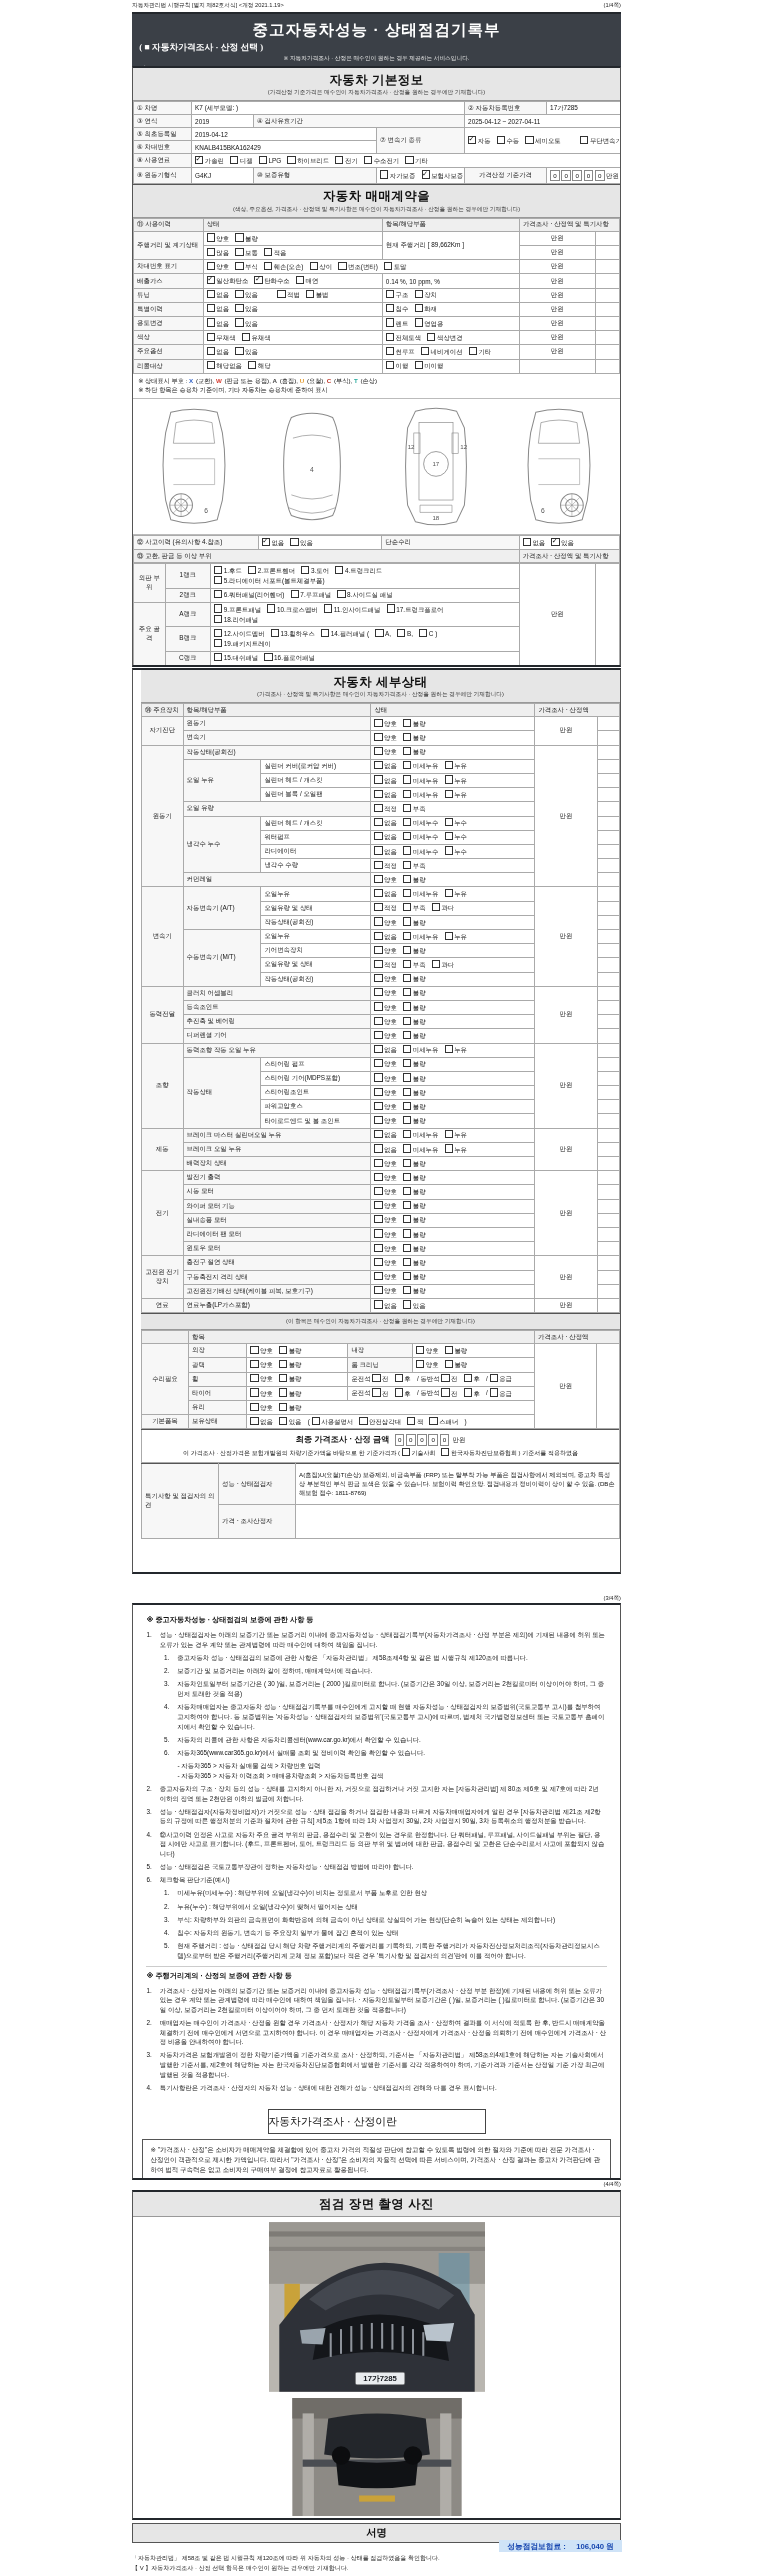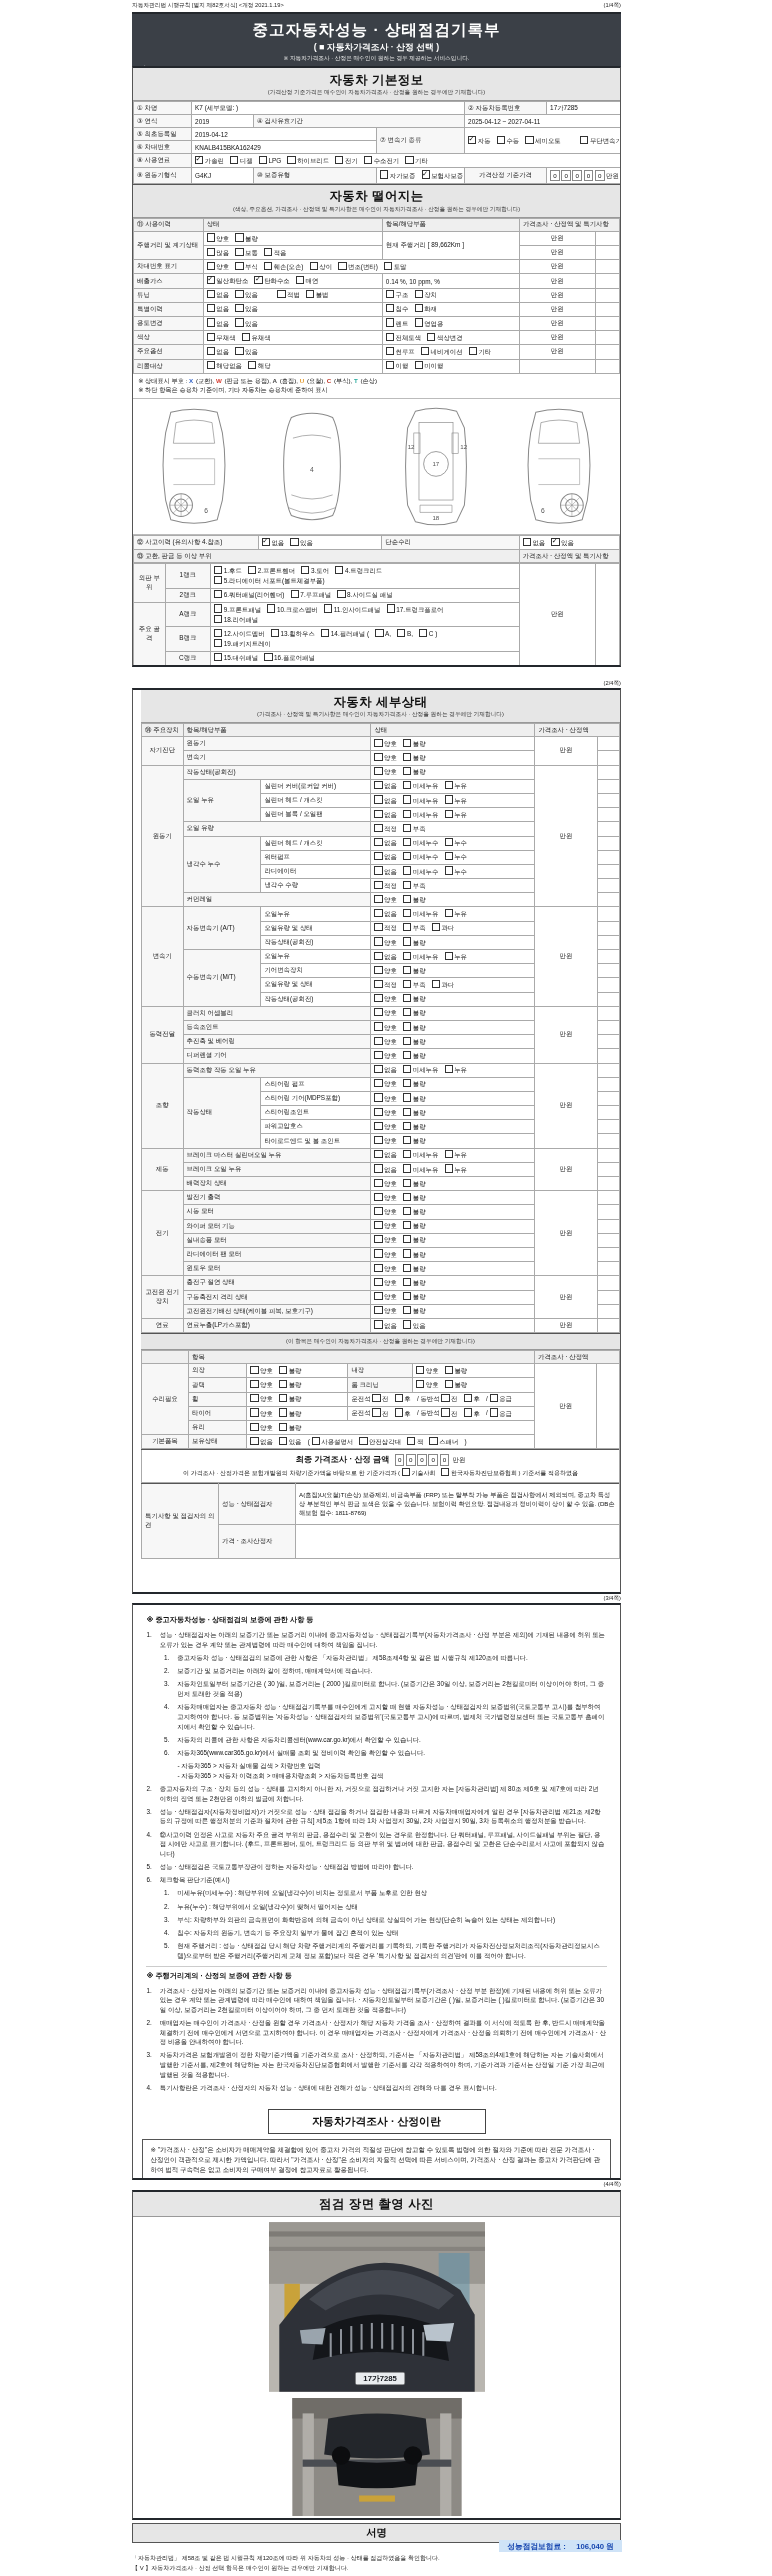--- a/index.html
+++ b/index.html
@@ -4,28 +4,28 @@
 <style>
   html,body{margin:0;padding:0;}
   body{width:773px;height:2576px;position:relative;background:#fff;
        font-family:"Liberation Sans","DejaVu Sans",sans-serif;color:#111;font-size:6.7px;}
   .meta-line{position:absolute;left:132px;top:2.1px;width:489px;font-size:5.7px;color:#222;}
   .meta-right{float:right;}
   
   .hdr{position:absolute;left:132px;top:12.4px;width:489px;height:79px;background:#3b4047;
        border-top:2.1px solid #23272c;color:#fff;box-sizing:border-box;padding:5.2px 7.2px 3.1px;}
   .hdr-title{text-align:center;font-size:15.5px;font-weight:bold;letter-spacing:1px;}
-  .hdr-sub{text-align:center;font-size:8.8px;font-weight:bold;margin-top:1px;}
+  .hdr-sub{text-align:left;font-size:8.8px;font-weight:bold;margin-top:1px;font-family:Liberation Serif, serif;}
   .hdr-note{text-align:center;font-size:5.7px;color:#e8e8e8;margin-top:1px;}
   .doc-no{font-size:6.7px;font-weight:bold;margin-top:2.1px;}
   
   .pagebox{position:absolute;left:132px;width:489px;border:1px solid #555;border-top:2.1px solid #23272c;
            border-bottom:2.1px solid #23272c;box-sizing:border-box;background:#fff;overflow:hidden;}
   .pg1{top:66px;height:601px;}
-  .pg2{top:688px;height:906px;padding-left:8px;}
+  .pg2{top:668px;height:906px;padding-left:8px;}
   .pg3{top:1603px;height:577px;}
   .pg4{top:2190px;height:330px;}
   .pagetag{position:absolute;width:489px;left:132px;text-align:right;font-size:5.7px;color:#222;}
   .tag2{top:680px;} .tag3{top:1595px;} .tag4{top:2181px;}
   
   .sect{background:#e6e6e6;border-bottom:0.5px solid #999;text-align:center;padding:3.6px 0 3.1px;}
   .sect .t{font-size:12.4px;font-weight:bold;letter-spacing:0.5px;}
   .sect .s{font-size:5.7px;color:#333;margin-top:0.5px;}
   table{border-collapse:collapse;width:100%;table-layout:fixed;}
   td,th{border:0.5px solid #aaa;padding:1.5px 3.1px;font-size:6.4px;vertical-align:middle;
@@ -51,22 +51,22 @@
   .diagrams svg{display:block;}
   
   .notice-body{padding:5.2px 13.4px;font-size:6.4px;line-height:1.5;}
   .nb-h{font-size:7.2px;font-weight:bold;margin:5.2px 0 4.1px;padding-top:4.1px;border-top:0.5px solid #ccc;}
   .nb-h.first{border-top:none;padding-top:0;}
   .ni{margin:3.6px 0;white-space:normal;display:flex;}
   .ni .num{width:13.4px;flex:none;}
   .ni .txt{flex:1;}
   .ni.sub{margin-left:17.5px;}
   .dash{margin-left:31px;}
-  .boxtitle{width:216px;margin:8.2px auto 5.2px;border:1px solid #444;text-align:center;
-            font-size:10.8px;font-weight:bold;padding:4.1px 0;}
+  .boxtitle{width:216px;margin:8.2px auto 5.2px;border:1px solid #444;text-align:left;
+            font-size:10.8px;font-weight:normal;padding:4.1px 0;}
   .pinfo{border:0.5px solid #555;margin:0 9.3px;padding:5.2px 7.2px;font-size:6.5px;line-height:1.55;white-space:normal;}
   
   .photo-wrap{text-align:center;padding:5.2px 0 0;}
   
   .signband{position:absolute;left:132px;top:2523px;width:489px;background:#e6e6e6;border:1px solid #555;
             box-sizing:border-box;text-align:center;font-size:10.3px;font-weight:bold;padding:2.1px 0;}
   .insfee{position:absolute;left:397px;top:2541px;width:225px;text-align:right;}
   .insfee span{background:#cfe3f7;color:#1747b0;font-weight:bold;font-size:7.7px;padding:1.5px 4.1px;}
   .signlines{position:absolute;left:132px;top:2554px;width:489px;font-size:6px;color:#222;line-height:1.6;}
   .remark-text{white-space:normal !important;line-height:1.45;font-size:6.2px;}
@@ -135,21 +135,21 @@
       <td>G4KJ</td>
       <td class="lab" style="width:46px">⑩ 보증유형</td>
       <td><span><span class=""><span class="cbl"><span class="cb"></span><span>자가보증</span></span><span class="cbl"><span class="cb on"></span><span>보험사보증</span></span></span></span></td>
       <td class="lab cen">가격산정 기준가격</td>
       <td><span><span class="digit">0</span><span class="digit">0</span><span class="digit">0</span><span class="digit">0</span><span class="digit">0</span></span><span class="priceu">만원</span></td>
     </tr>
   </tbody>
     </table>
 
   <div class="sect thick-top">
-    <div class="t">자동차 떨어지는</div>
+    <div class="t">자동차 매매계약을</div>
     <div class="s">(색상, 주요옵션, 가격조사 · 산정액 및 특기사항은 매수인이 자동차가격조사 · 산정을 원하는 경우에만 기재합니다)</div>
   </div>
 
   <table>
     <colgroup>
         <col style="width:66px">
         <col style="width:170px">
         <col style="width:130px">
         <col style="width:72px">
         <col style="width:23px">

